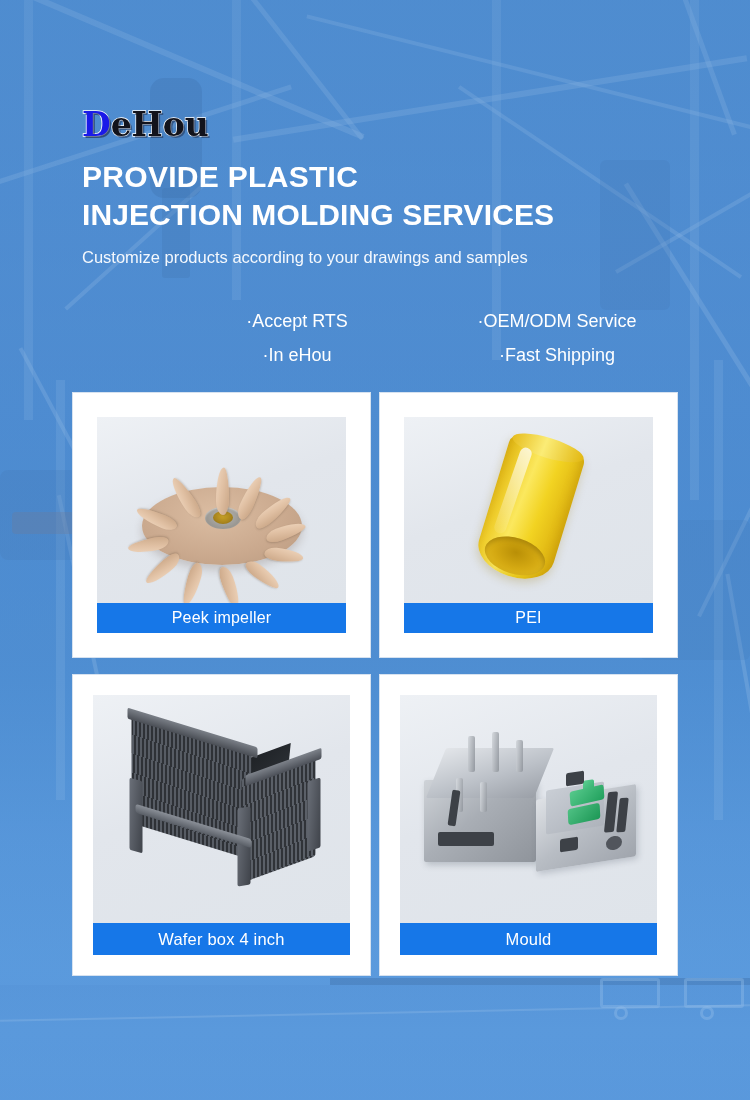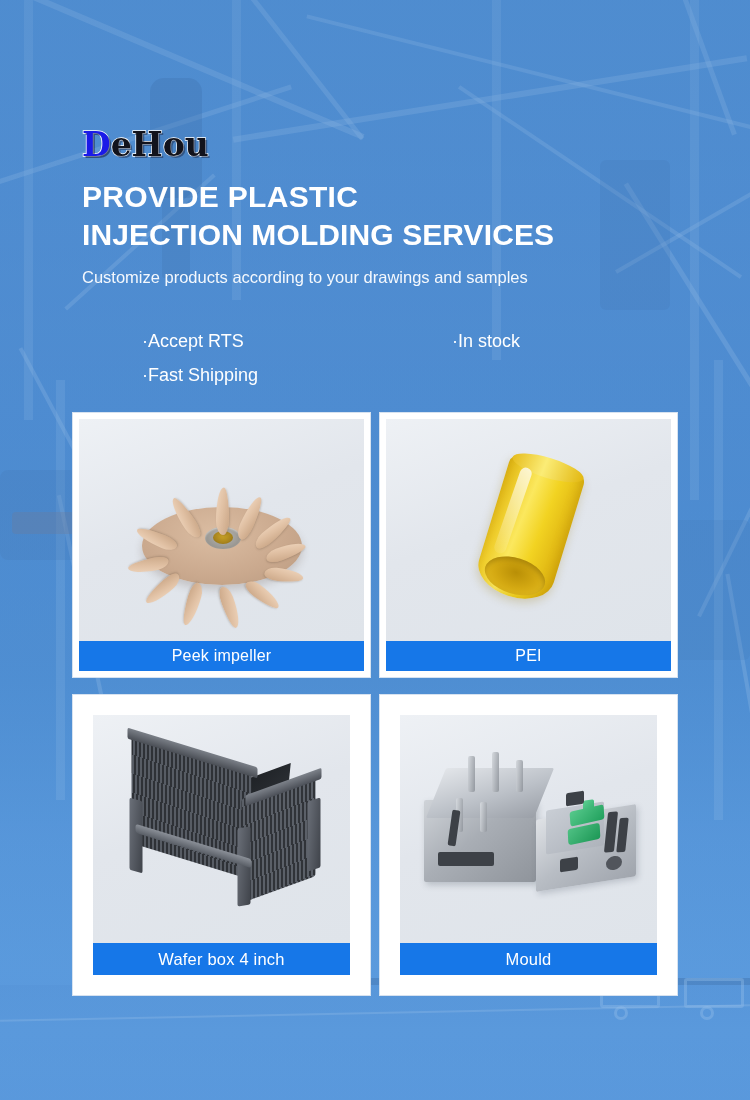--- a/index.html
+++ b/index.html
@@ -88,21 +88,21 @@
   .bg-wash {
     position:absolute; inset:0;
     background:linear-gradient(180deg,
       rgba(70,134,204,0.58) 0%,
       rgba(74,138,208,0.52) 30%,
       rgba(78,142,210,0.50) 60%,
       rgba(88,152,220,0.44) 100%);
   }
 
   
-  .content { position:absolute; inset:0;margin-top:20px; }
+  .content { position:absolute; inset:0; }
 
   
   .logo {
     position:absolute; left:82px; top:108px;
     font-family:"DejaVu Serif", serif;
     font-weight:700; font-size:33px; letter-spacing:0px;
     line-height:1; white-space:nowrap;
   }
   .logo .d-letter {
     color:#1a1ae8;
@@ -131,39 +131,39 @@
     position:absolute; left:82px; top:246px;
     color:#f4f8fd; font-size:16.5px; line-height:22px;
   }
 
   
   .features {
     position:absolute; left:142px; top:310px;
     width:520px;
     display:grid; grid-template-columns:310px auto;
     row-gap:12px;
-    color:#ffffff; font-size:18px; line-height:22px;
+    color:#ffffff; font-size:18px; line-height:22px;text-align:center;
   }
 
   
   .grid-row1 {
     position:absolute; left:72px; top:392px;
     width:606px; height:266px;
     display:flex; gap:8px;
   }
   .grid-row2 {
     position:absolute; left:72px; top:674px;
     width:606px; height:302px;
     display:flex; gap:8px;
   }
   .card {
     flex:1;
     background:#ffffff;
     border:1px solid #d6e2f0;
-    padding:6px;
+    padding:24px;
     display:flex; flex-direction:column;
   }
   .card-2 { padding:20px; }
   .card-img {
     flex:1;
     background:linear-gradient(160deg,#eef1f5 0%,#e2e6ec 45%,#dfe4ea 100%);
     position:relative; overflow:hidden;
   }
   .card-label {
     height:30px; flex:none;
@@ -418,21 +418,22 @@
       <div class="hl-1">PROVIDE PLASTIC</div>
       <div class="hl-2">INJECTION MOLDING SERVICES</div>
     </div>
 
     <div class="subtitle">
       <div>Customize products according to your drawings and samples</div>
     </div>
 
     <div class="features">
       <div>·Accept RTS</div>
-      <div>·In stock</div>
+      <div>·OEM/ODM Service</div>
+      <div>·In eHou</div>
       <div>·Fast Shipping</div>
     </div>
 
     <div class="grid-row1">
 
       <div class="card">
         <div class="card-img">
           <div class="impeller">
             <div class="imp-disc"></div>
             <div class="hub"></div>

